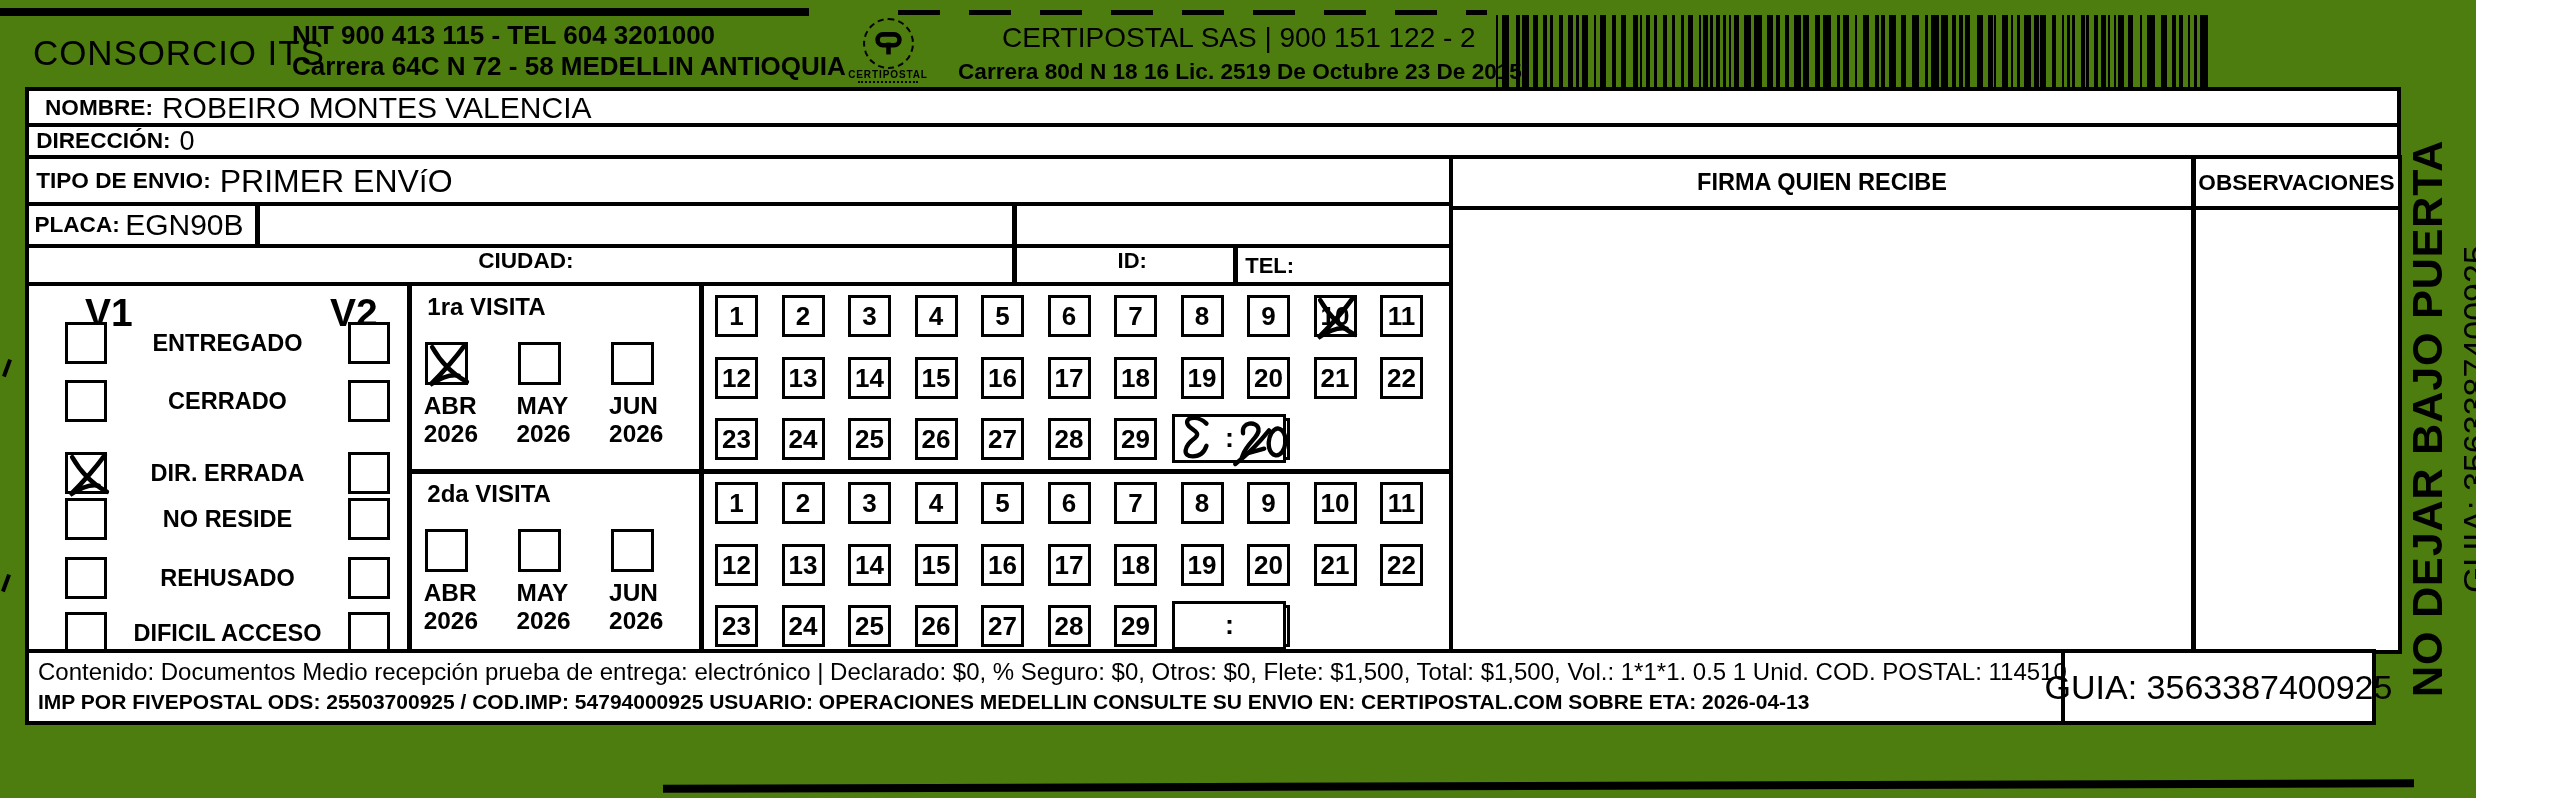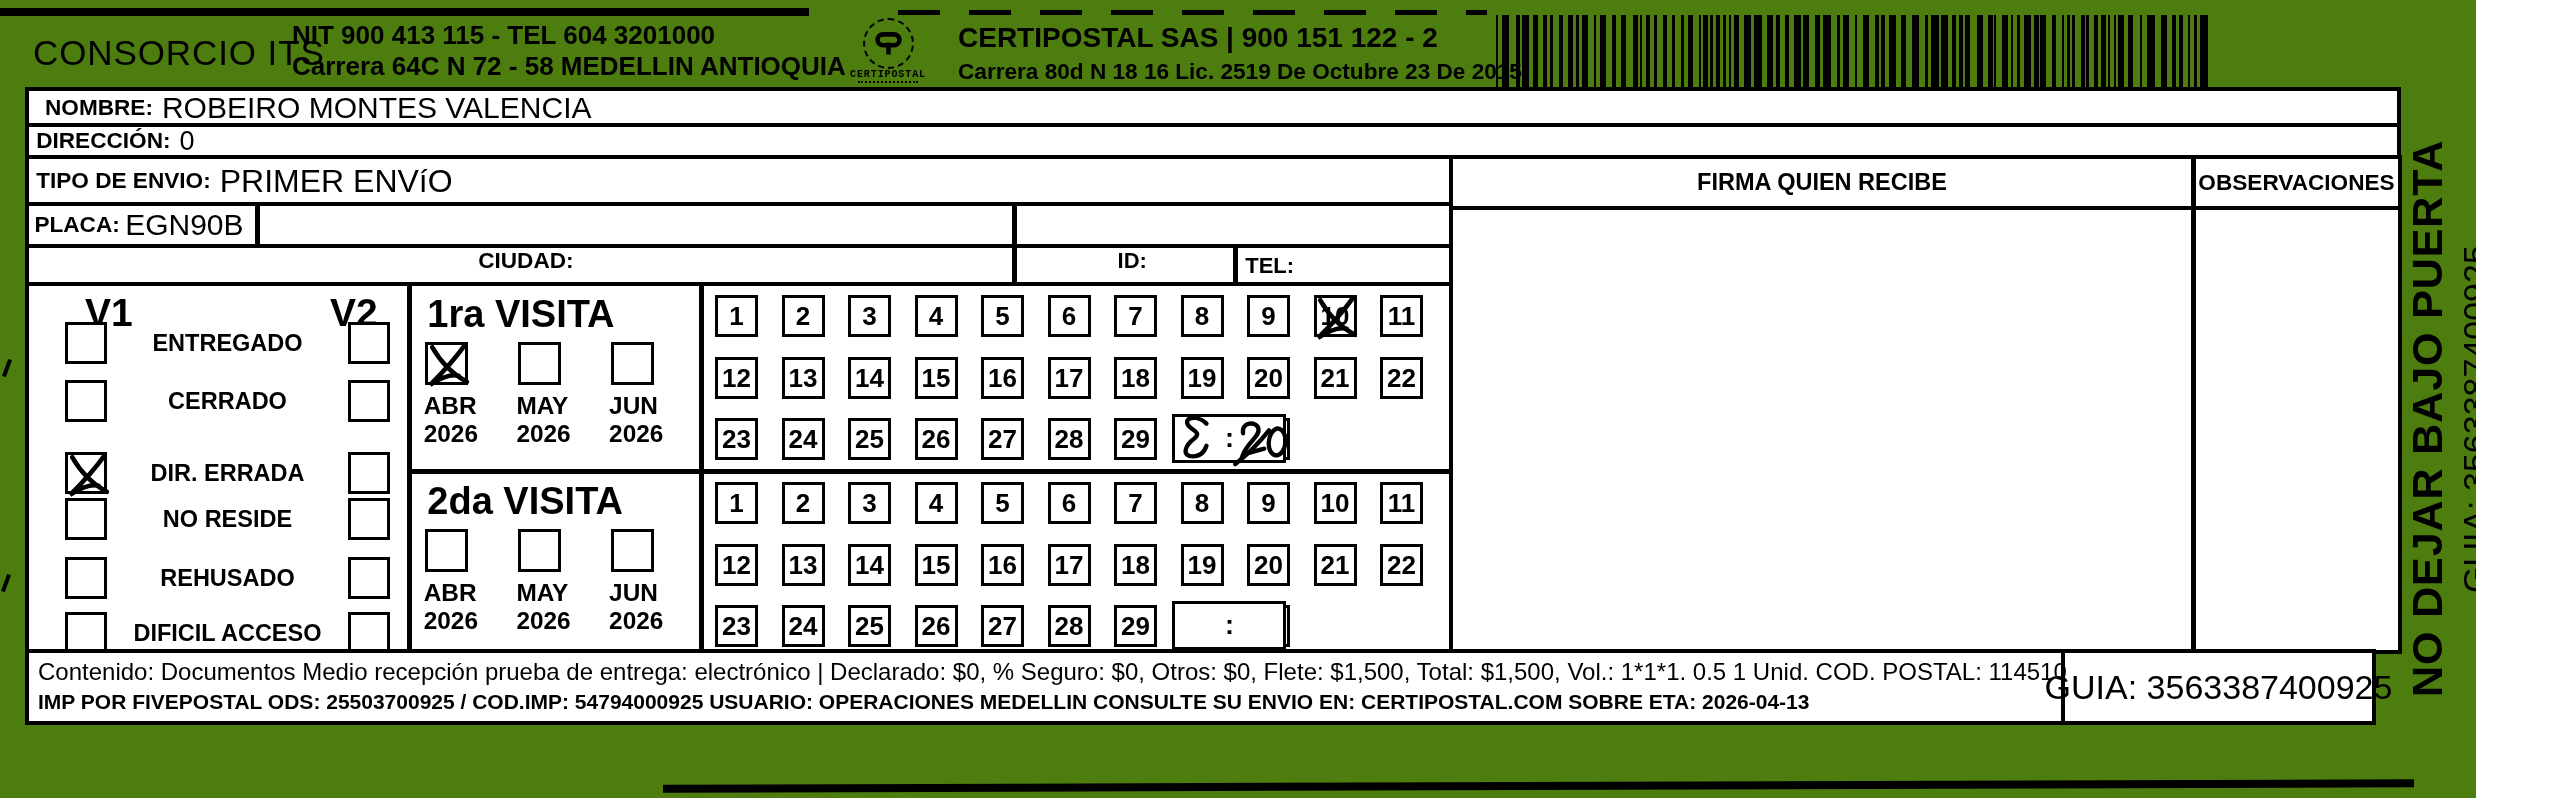--- a/index.html
+++ b/index.html
@@ -12,24 +12,24 @@
   .vline-right{position:absolute;left:2565px;top:87px;width:5.4px;height:697px;background:#000;}
   .bottomline{position:absolute;left:663px;top:782px;width:1751px;height:8.1px;background:#000;transform:rotate(-0.18deg);}
   .noise1{position:absolute;left:4.5px;top:359px;width:3.6px;height:18px;background:#000;transform:rotate(20deg);}
   .noise2{position:absolute;left:3.6px;top:574px;width:3.6px;height:18px;background:#000;transform:rotate(20deg);}
   
   .brand{position:absolute;left:33px;top:33px;font-size:35px;letter-spacing:0.9px;}
   .nit{position:absolute;left:292px;top:20px;font-size:26px;font-weight:bold;line-height:31px;white-space:nowrap;}
   .logo{position:absolute;left:838px;top:18px;width:100px;text-align:center;}
   .logo-circle{width:47px;height:47px;border:2.7px dashed #000;border-radius:50%;margin:0 auto;
     display:flex;align-items:center;justify-content:center;}
-  .logo-caption{font-size:10px;font-weight:bold;letter-spacing:0.9px;margin-top:0;font-family:Liberation Mono, monospace;}
+  .logo-caption{font-size:10px;font-weight:bold;letter-spacing:0.9px;margin-top:0;}
   .logo-squig{width:60px;height:0;border-bottom:2.7px dotted #000;margin:0.9px auto 0;}
   .cp{position:absolute;left:958px;top:22px;white-space:nowrap;}
-  .cp-l1{font-size:28px;font-weight:bold;}
+  .cp-l1{font-size:28px;font-weight:normal;margin-left:44px;}
   .cp-l2{font-size:22.6px;font-weight:bold;margin-top:5.4px;}
   .barcode{position:absolute;left:1496px;top:14.5px;width:721px;height:78px;}
   .barcode i{position:absolute;top:0;bottom:0;background:#000;}
   
   .row,.region{position:absolute;box-sizing:border-box;border:4.5px solid #000;background:#fff;}
   .lbl{font-weight:bold;font-size:22.6px;white-space:nowrap;}
   .val{font-size:30px;white-space:nowrap;}
   .flexcell{display:flex;align-items:center;}
   .vdiv{position:absolute;top:0;bottom:0;width:4.5px;background:#000;}
   .hdiv{position:absolute;height:4.5px;background:#000;}
@@ -52,21 +52,21 @@
   .status-row{position:absolute;left:0;width:378px;height:42px;}
   .cbox{box-sizing:border-box;width:42px;height:42px;border:3.6px solid #000;display:inline-block;position:relative;background:#fff;}
   .status-row .b1{position:absolute;left:36px;top:0;}
   .status-row .b2{position:absolute;left:319px;top:0;}
   .status-label{position:absolute;left:86px;width:225px;top:0;height:42px;display:flex;align-items:center;justify-content:center;font-weight:bold;font-size:23.5px;}
   
   .visit-col{position:absolute;left:382px;top:0;width:288px;height:100%;}
   .visit-block{position:absolute;left:0;width:100%;}
   .visit-block[data-visit="0"]{top:0;height:183px;}
   .visit-block[data-visit="1"]{top:187px;height:185px;}
-  .visit-title{position:absolute;left:16.3px;top:7.2px;font-size:38px;font-weight:bold;white-space:nowrap;}
+  .visit-title{position:absolute;left:16.3px;top:7.2px;font-size:24px;font-weight:bold;white-space:nowrap;}
   .month-row{position:absolute;left:12.7px;top:56px;display:flex;gap:12.7px;}
   .month-item{width:80px;text-align:left;}
   .mbox{width:43px;height:43px;margin-left:1.8px;}
   .month-name{font-size:24.4px;font-weight:bold;margin-top:3.6px;}
   .month-year{font-size:24.4px;font-weight:bold;}
   
   .days-col{position:absolute;left:675px;top:0;width:749px;height:100%;}
   .day-block{position:absolute;left:0;width:100%;}
   .day-block[data-visit="0"]{top:0;height:183px;}
   .day-block[data-visit="1"]{top:187px;height:185px;}

